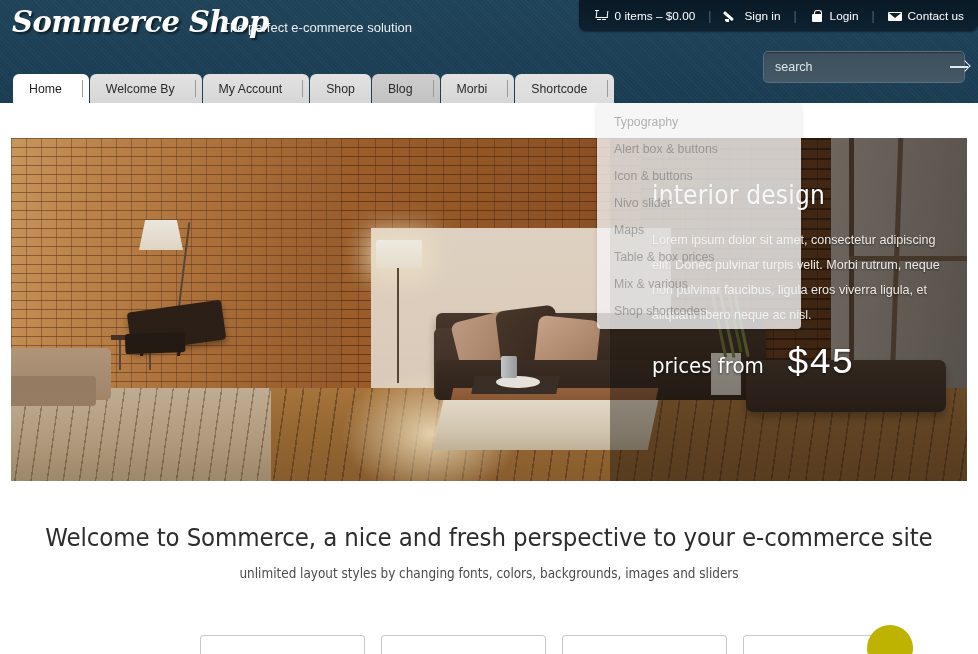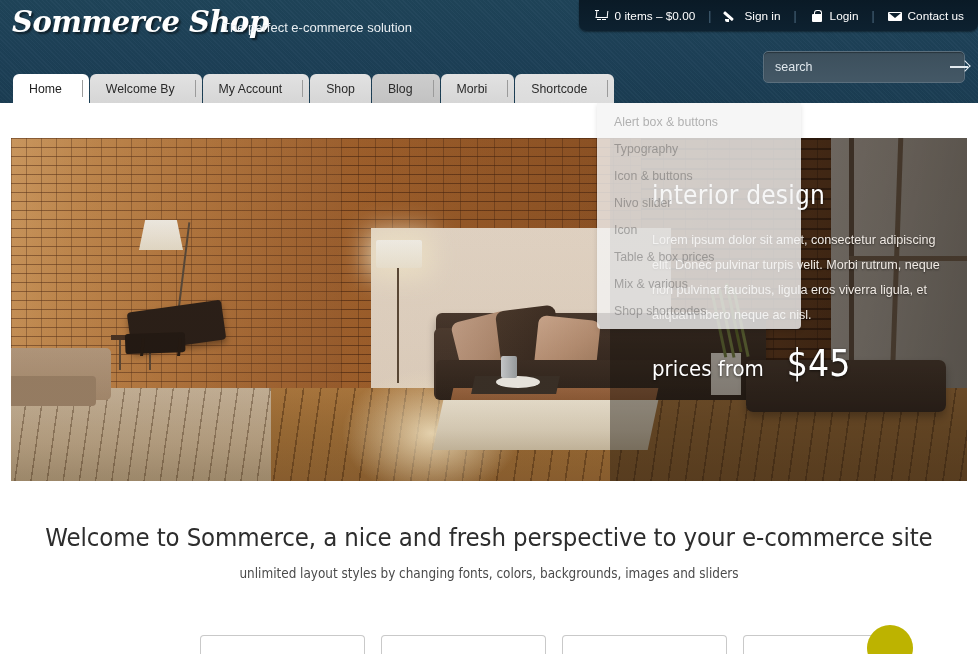--- a/index.html
+++ b/index.html
@@ -565,21 +565,21 @@
   }
   .cap-price {
     font-family: "DejaVu Sans Condensed", "Liberation Sans Narrow", "Liberation Sans", sans-serif;
     font-size: 22px;
     color: #fff;
     display: flex;
     align-items: baseline;
     gap: 23px;
     text-shadow: 0 1px 3px rgba(0,0,0,0.6);
   }
-  .cap-price .amount { font-size: 37px; }
+  .cap-price .amount { font-size: 37px; font-family: Liberation Mono, monospace; }
 
   
   .content {
     position: absolute;
     left: 0;
     top: 470px;
     width: 978px;
     height: 173px;
     background: #fff;
   }
@@ -688,25 +688,25 @@
       <span class="divider"></span>
     </a>
     <a class="tab open" href="#">
       <span class="lbl">Shortcode</span>
       <span class="divider"></span>
     </a>
   </div>
 </div>
 
 <div class="dropdown">
+  <a class="dd-item" href="#">Typography</a>
   <a class="dd-item" href="#">Alert box &amp; buttons</a>
-  <a class="dd-item" href="#">Typography</a>
   <a class="dd-item" href="#">Icon &amp; buttons</a>
   <a class="dd-item" href="#">Nivo slider</a>
-  <a class="dd-item" href="#">Icon</a>
+  <a class="dd-item" href="#">Maps</a>
   <a class="dd-item" href="#">Table &amp; box prices</a>
   <a class="dd-item" href="#">Mix &amp; various</a>
   <a class="dd-item" href="#">Shop shortcodes</a>
 </div>
 
 <div class="slider">
   <div class="photo">
     <div class="wall-left"></div>
     <div class="wall-mid"></div>
     <div class="wall-right"></div>

